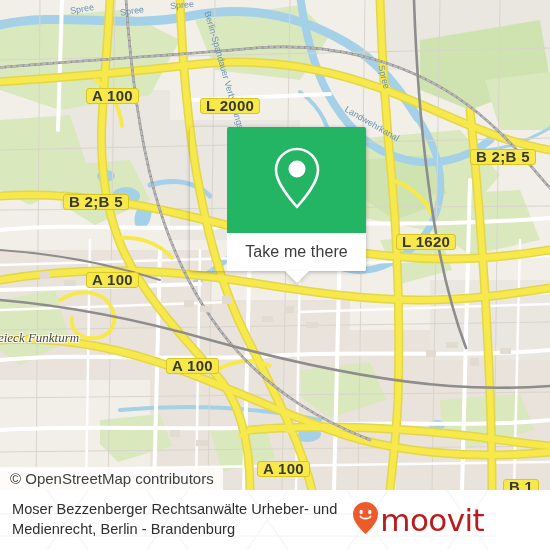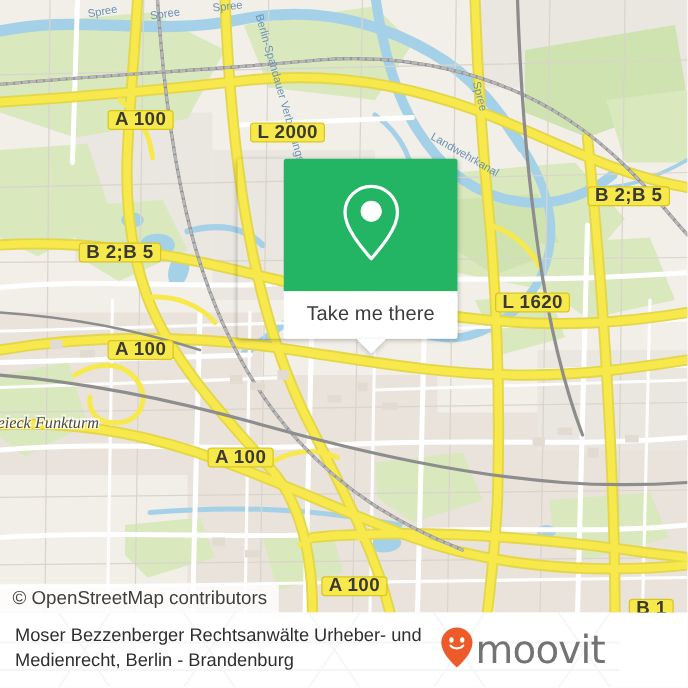--- a/index.html
+++ b/index.html
@@ -164,21 +164,21 @@
   }
   #moovit-logo {
     position: absolute;
     right: 12px;
     top: 13px;
     display: flex;
     align-items: center;
     height: 34px;
   }
   #moovit-wordmark {
-    color: #737373;
+    color: #b91c1c;
     font-family: "DejaVu Sans", sans-serif;
     font-size: 31px;
     font-weight: normal;
     letter-spacing: -0.6px;
     line-height: 31px;
     margin-left: 1px;
   }
 </style>
 </head>
 <body>

